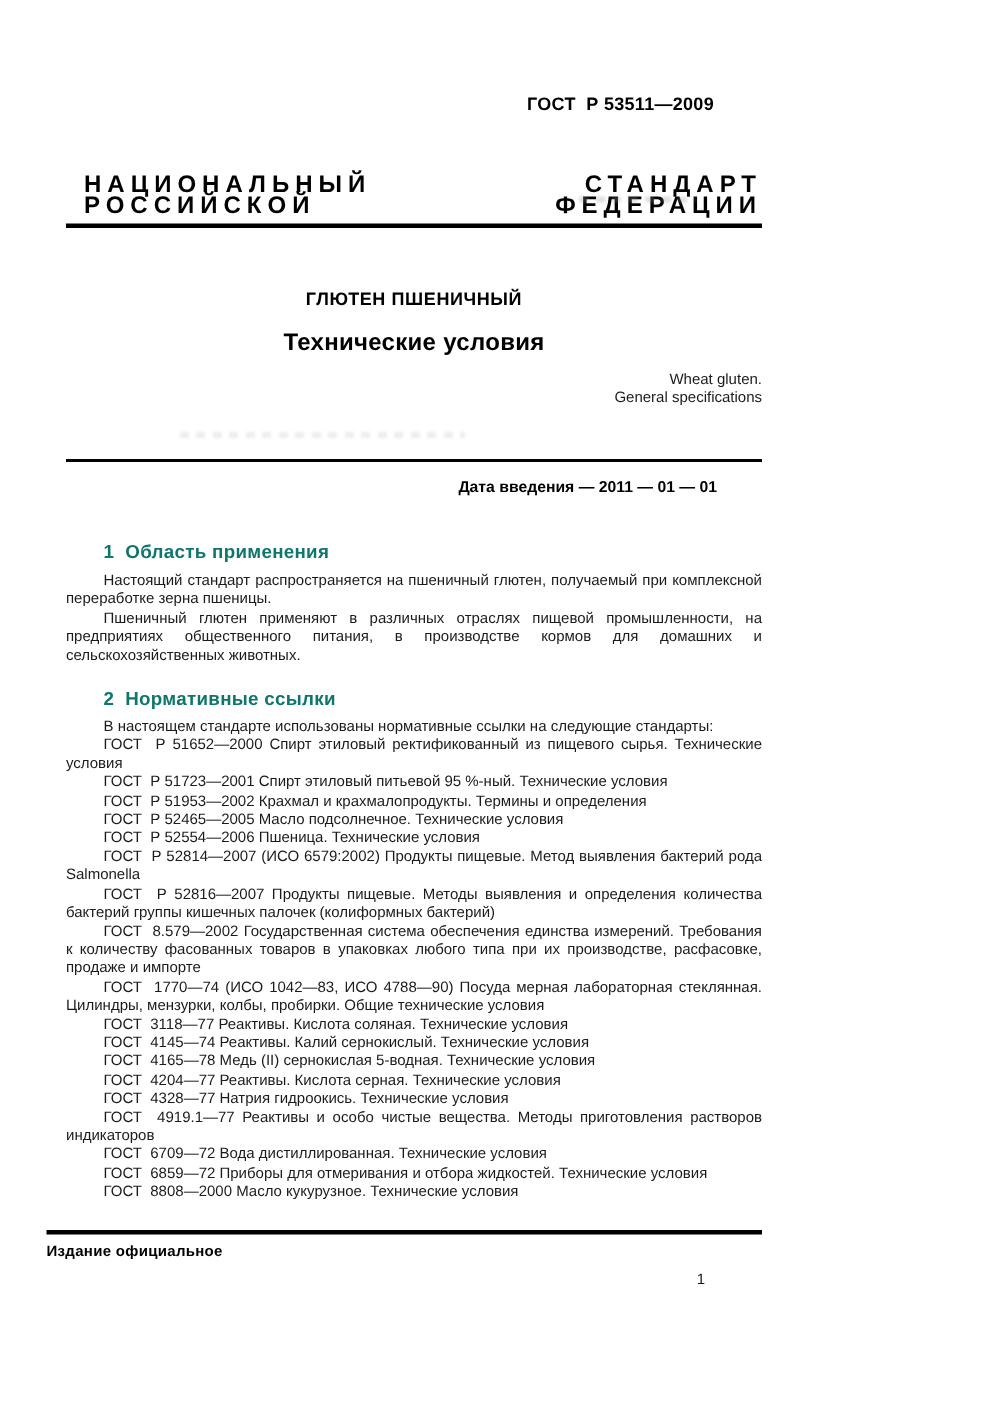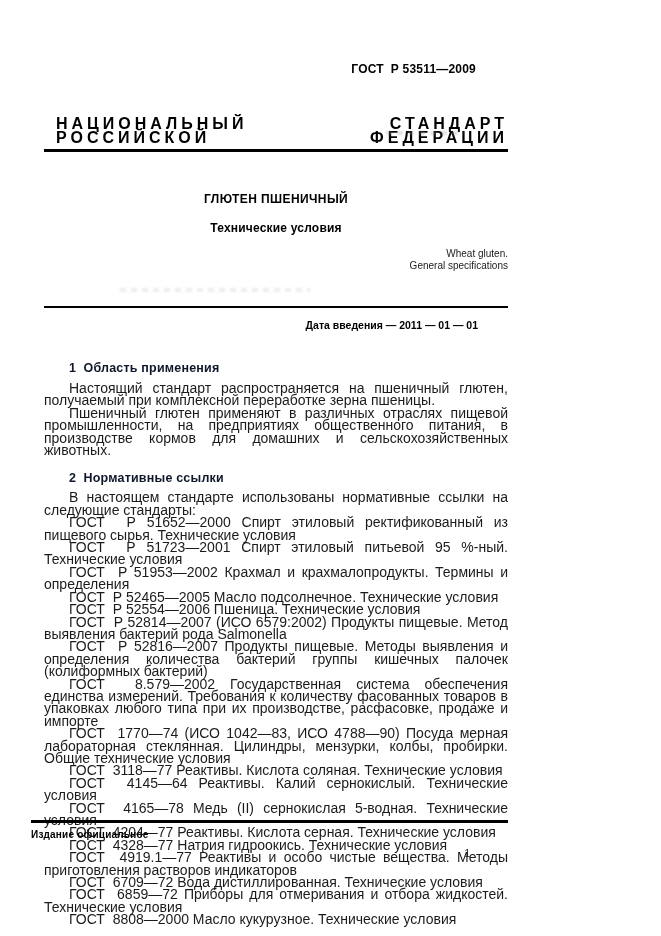--- a/index.html
+++ b/index.html
@@ -32,51 +32,51 @@
   .rule-mid{margin-top:34px;height:2px;}
   .title-ru{
     margin-top:40px;
     text-align:center;
     font-size:12px;line-height:15px;font-weight:700;color:#000;
     letter-spacing:.4px;
   }
   .subtitle-ru{
     margin-top:14px;
     text-align:center;
-    font-size:12px;line-height:15px;font-weight:700;color:#000;
+    font-size:16px;line-height:15px;font-weight:700;color:#000;
     letter-spacing:.2px;
   }
   .title-en{
     margin-top:12px;
     text-align:right;
     font-size:10px;line-height:12px;color:#1b1b1b;
   }
   .title-en2{
     text-align:right;
     font-size:10px;line-height:12px;color:#1b1b1b;
   }
   .date-line{
     margin-top:11px;
     padding-right:30px;
     text-align:right;
     font-size:10.5px;line-height:13px;font-weight:700;color:#000;
   }
   .sec-heading{
     margin:0;
-    font-size:12.5px;line-height:16px;font-weight:700;color:#0f172a;
+    font-size:12.5px;line-height:16px;font-weight:700;color:#0f766e;
     text-indent:25px;
     letter-spacing:.2px;
   }
   .h-scope{margin-top:28px;}
   .h-refs{margin-top:14px;}
   .body-block{margin-top:6px;}
   .refs-block{margin-top:5px;}
   p.body, p.ref{
     margin:0;
-    font-size:14px;line-height:12.4px;
+    font-size:10px;line-height:12.4px;
     color:#1b1b1b;
     text-align:justify;
     text-indent:25px;
   }
   .footer{
     position:absolute;
     left:31px;right:44px;top:820px;
   }
   .rule-bottom{height:3px;}
   .edition-note{
@@ -132,21 +132,21 @@
     <p class="ref pre">ГОСТ  Р 51652—2000 Спирт этиловый ректификованный из пищевого сырья. Технические условия</p>
     <p class="ref pre">ГОСТ  Р 51723—2001 Спирт этиловый питьевой 95 %-ный. Технические условия</p>
     <p class="ref pre">ГОСТ  Р 51953—2002 Крахмал и крахмалопродукты. Термины и определения</p>
     <p class="ref pre">ГОСТ  Р 52465—2005 Масло подсолнечное. Технические условия</p>
     <p class="ref pre">ГОСТ  Р 52554—2006 Пшеница. Технические условия</p>
     <p class="ref pre">ГОСТ  Р 52814—2007 (ИСО 6579:2002) Продукты пищевые. Метод выявления бактерий рода Salmonella</p>
     <p class="ref pre">ГОСТ  Р 52816—2007 Продукты пищевые. Методы выявления и определения количества бактерий группы кишечных палочек (колиформных бактерий)</p>
     <p class="ref pre">ГОСТ  8.579—2002 Государственная система обеспечения единства измерений. Требования к ко­личеству фасованных товаров в упаковках любого типа при их производстве, расфасовке, продаже и импорте</p>
     <p class="ref pre">ГОСТ  1770—74 (ИСО 1042—83, ИСО 4788—90) Посуда мерная лабораторная стеклянная. Цилин­дры, мензурки, колбы, пробирки. Общие технические условия</p>
     <p class="ref pre">ГОСТ  3118—77 Реактивы. Кислота соляная. Технические условия</p>
-    <p class="ref pre">ГОСТ  4145—64 Реактивы. Калий сернокислый. Технические условия</p>
+    <p class="ref pre">ГОСТ  4145—74 Реактивы. Калий сернокислый. Технические условия</p>
     <p class="ref pre">ГОСТ  4165—78 Медь (II) сернокислая 5-водная. Технические условия</p>
     <p class="ref pre">ГОСТ  4204—77 Реактивы. Кислота серная. Технические условия</p>
     <p class="ref pre">ГОСТ  4328—77 Натрия гидроокись. Технические условия</p>
     <p class="ref pre">ГОСТ  4919.1—77 Реактивы и особо чистые вещества. Методы приготовления растворов индика­торов</p>
     <p class="ref pre">ГОСТ  6709—72 Вода дистиллированная. Технические условия</p>
     <p class="ref pre">ГОСТ  6859—72 Приборы для отмеривания и отбора жидкостей. Технические условия</p>
     <p class="ref pre">ГОСТ  8808—2000 Масло кукурузное. Технические условия</p>
   </div>
 
   <div class="footer">

